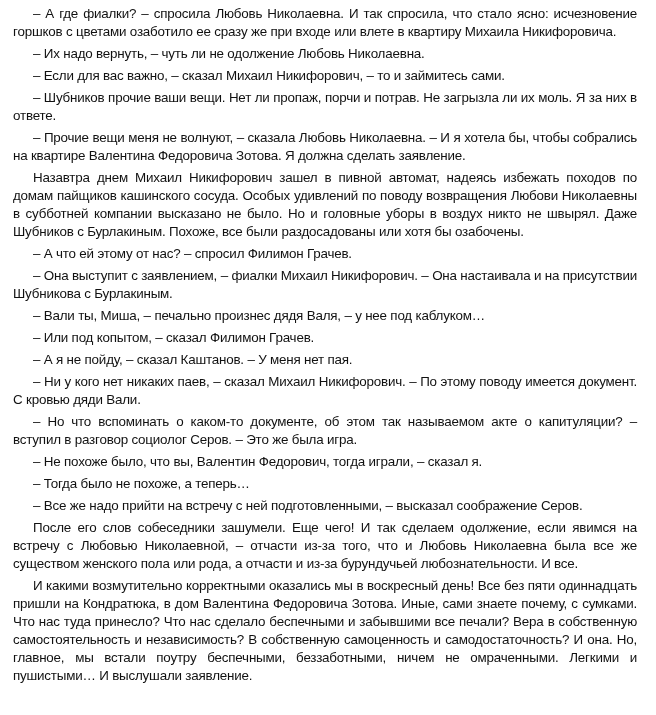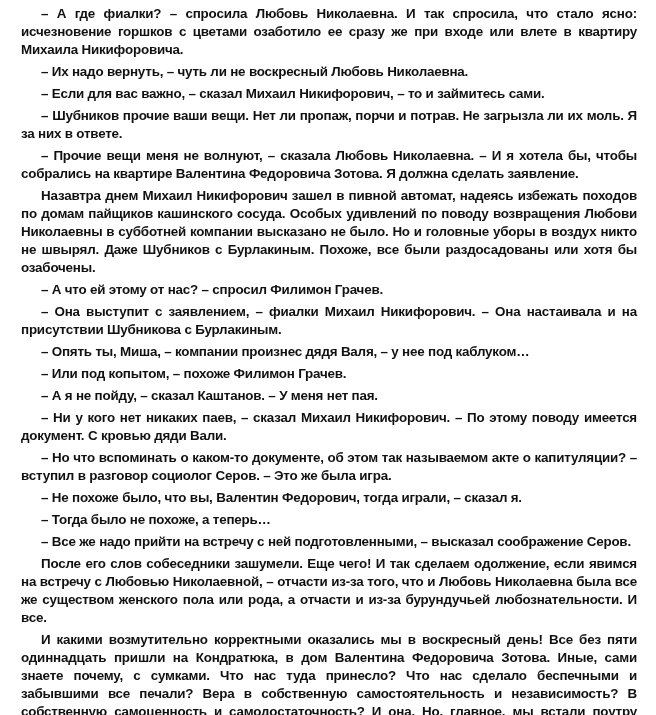--- a/index.html
+++ b/index.html
@@ -7,40 +7,39 @@
   .page {
     position: relative;
     padding: 5px 19px 0 13px;
     font-family: "Liberation Sans", sans-serif;
     font-size: 13.4px;
     line-height: 18px;
     color: #111111;
     letter-spacing: -0.2px;
   }
   .page p {
-    margin: 0 0 4px 8px;
+    margin: 0 0 4px 0;
     text-indent: 20px;
     text-align: justify;
-    font-weight: bold;
   }
 </style>
 </head>
 <body>
 
 <div class="page">
   <p>–  А где фиалки? – спросила Любовь Николаевна. И так спросила, что стало ясно: исчезновение горшков с цветами озаботило ее сразу же при входе или влете в квартиру Михаила Никифоровича.</p>
-  <p>–  Их надо вернуть, – чуть ли не воскресный Любовь Николаевна.</p>
+  <p>–  Их надо вернуть, – чуть ли не одолжение Любовь Николаевна.</p>
   <p>–  Если для вас важно, – сказал Михаил Никифорович, – то и займитесь сами.</p>
   <p>–  Шубников прочие ваши вещи. Нет ли пропаж, порчи и потрав. Не загрызла ли их моль. Я за них в ответе.</p>
   <p>–  Прочие вещи меня не волнуют, – сказала Любовь Николаевна. – И я хотела бы, чтобы собрались на квартире Валентина Федоровича Зотова. Я должна сделать заявление.</p>
   <p>Назавтра днем Михаил Никифорович зашел в пивной автомат, надеясь избежать походов по домам пайщиков кашинского сосуда. Особых удивлений по поводу возвращения Любови Николаевны в субботней компании высказано не было. Но и головные уборы в воздух никто не швырял. Даже Шубников с Бурлакиным. Похоже, все были раздосадованы или хотя бы озабочены.</p>
   <p>–  А что ей этому от нас? – спросил Филимон Грачев.</p>
   <p>–  Она выступит с заявлением, – фиалки Михаил Никифорович. – Она настаивала и на присутствии Шубникова с Бурлакиным.</p>
-  <p>–  Опять ты, Миша, – компании произнес дядя Валя, – у нее под каблуком…</p>
-  <p>–  Или под копытом, – похоже Филимон Грачев.</p>
+  <p>–  Вали ты, Миша, – печально произнес дядя Валя, – у нее под каблуком…</p>
+  <p>–  Или под копытом, – сказал Филимон Грачев.</p>
   <p>–  А я не пойду, – сказал Каштанов. – У меня нет пая.</p>
   <p>–  Ни у кого нет никаких паев, – сказал Михаил Никифорович. – По этому поводу имеется документ. С кровью дяди Вали.</p>
   <p>–  Но что вспоминать о каком-то документе, об этом так называемом акте о капитуляции? – вступил в разговор социолог Серов. – Это же была игра.</p>
   <p>–  Не похоже было, что вы, Валентин Федорович, тогда играли, – сказал я.</p>
   <p>–  Тогда было не похоже, а теперь…</p>
   <p>–  Все же надо прийти на встречу с ней подготовленными, – высказал соображение Серов.</p>
   <p>После его слов собеседники зашумели. Еще чего! И так сделаем одолжение, если явимся на встречу с Любовью Николаевной, – отчасти из-за того, что и Любовь Николаевна была все же существом женского пола или рода, а отчасти и из-за бурундучьей любознательности. И все.</p>
   <p>И какими возмутительно корректными оказались мы в воскресный день! Все без пяти одиннадцать пришли на Кондратюка, в дом Валентина Федоровича Зотова. Иные, сами знаете почему, с сумками. Что нас туда принесло? Что нас сделало беспечными и забывшими все печали? Вера в собственную самостоятельность и независимость? В собственную самоценность и самодостаточность? И она. Но, главное, мы встали поутру беспечными, беззаботными, ничем не омраченными. Легкими и пушистыми… И выслушали заявление.</p>
 
 </div>

